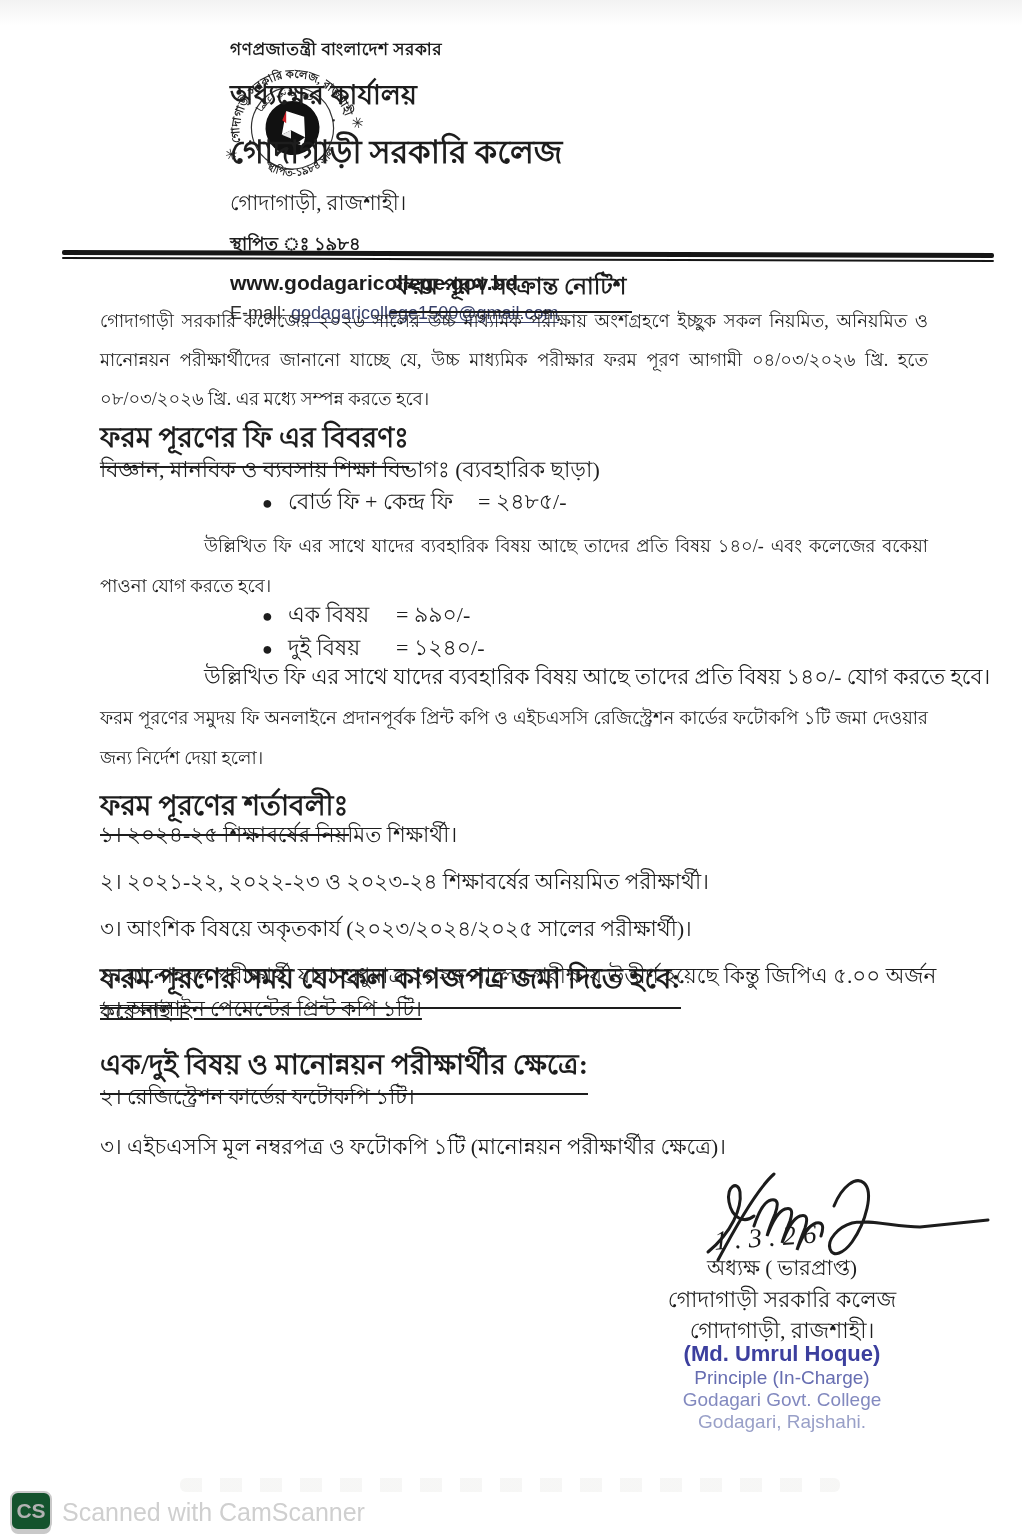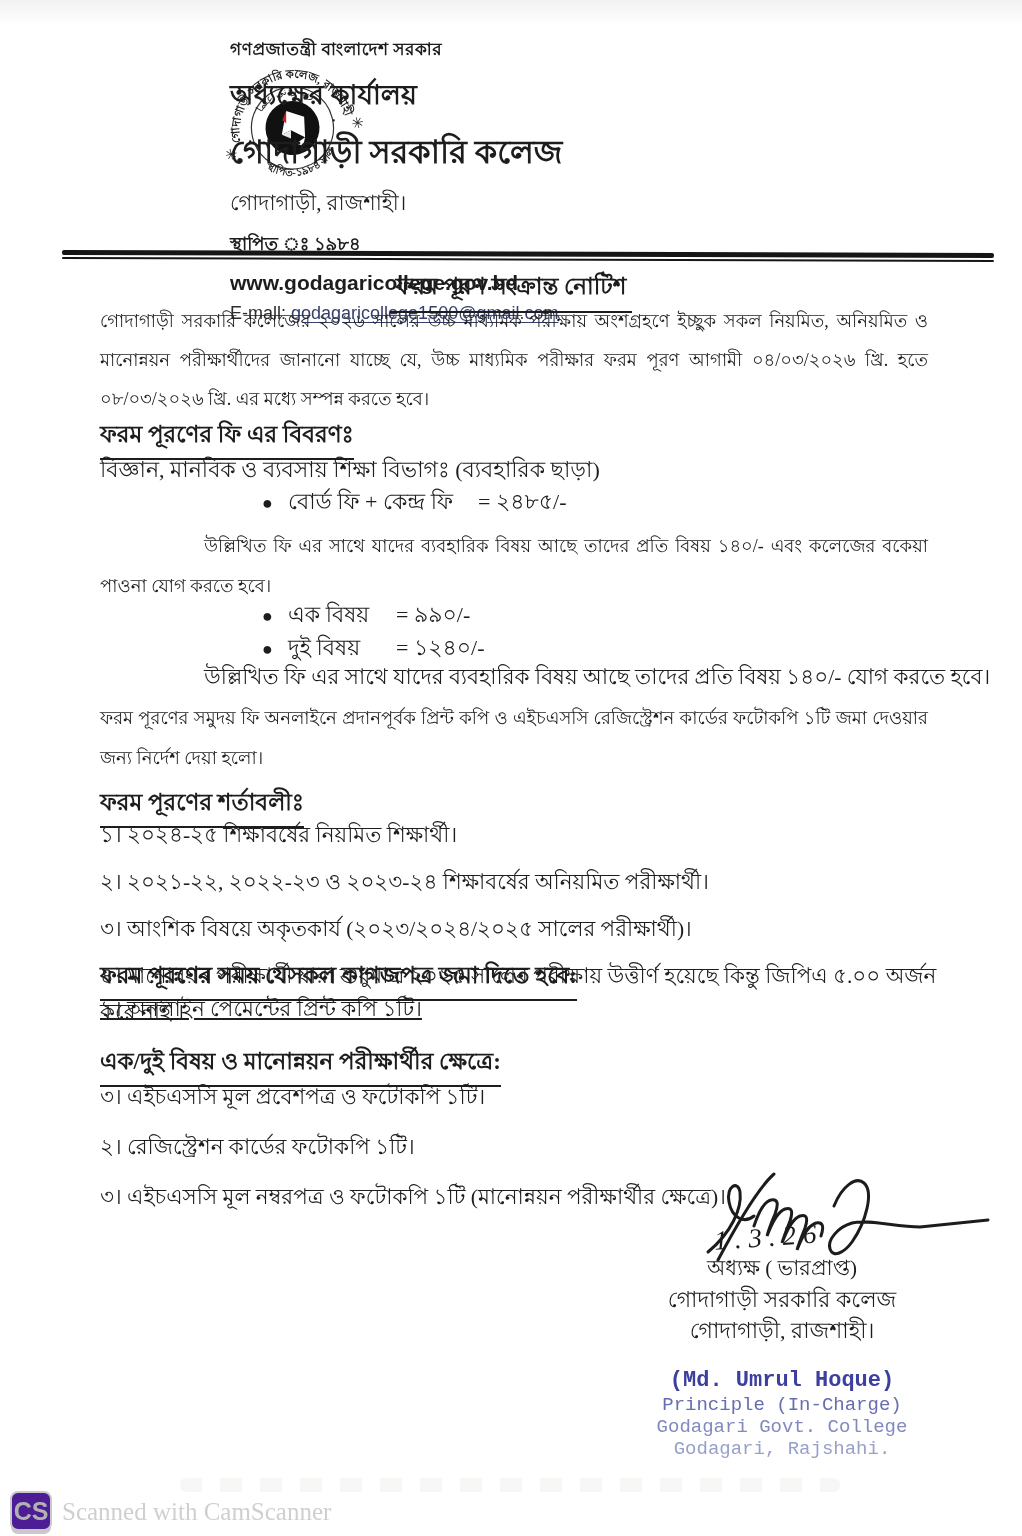--- a/index.html
+++ b/index.html
@@ -30,53 +30,53 @@
 
   
   .title-row{position:absolute;left:0;right:0;top:268px;text-align:center;}
   .title-row span{display:inline-block;font-size:23px;font-weight:700;
         border-bottom:2px solid #1d1d1d;padding:0 6px 4px;}
   .para{position:absolute;left:100px;width:828px;font-size:18px;line-height:39px;text-align:justify;}
   .p-intro{top:302px;}
   .p-note1{top:526px;text-indent:104px;line-height:40px;}
   .p-pay{top:698px;line-height:40px;}
 
-  .sec-head{position:absolute;left:100px;font-size:23px;font-weight:700;}
+  .sec-head{position:absolute;left:100px;font-size:28px;font-weight:700;}
   .sec-head span{display:inline-block;border-bottom:2px solid #1d1d1d;padding-bottom:3px;}
   .line{position:absolute;left:100px;font-size:22px;}
 
   .bullet-row{position:absolute;display:flex;align-items:baseline;font-size:22px;}
   .bullet-dot{width:26px;font-size:18px;}
   .b-label-wide{min-width:190px;}
   .b-label{min-width:108px;}
 
   .list{position:absolute;left:100px;width:840px;font-size:21.5px;}
   .list .li{margin-bottom:11px;}
   .list-imp .li{margin-bottom:14px;}
 
   
   .sig-svg{position:absolute;left:682px;top:1164px;}
   .sig-date{position:absolute;left:714px;top:1222px;font-size:27px;letter-spacing:7px;
         transform:rotate(-4deg);font-style:italic;color:#1a1a1a;}
   .sig-block{position:absolute;left:632px;width:300px;text-align:center;}
   .s-desig{top:1252px;font-size:21px;}
   .s-college{top:1282px;font-size:22px;}
   .s-addr{top:1313px;font-size:22px;}
-  .stamp{font-family:Liberation Mono, monospace;margin-top:27px;}
+  .stamp{font-family:Liberation Sans, sans-serif;}
   .s-name{top:1341px;font-size:22px;font-weight:700;color:#3c3f9e;}
   .s-title{top:1367px;font-size:19px;color:#666db1;}
   .s-gcollege{top:1389px;font-size:19px;color:#8289bf;}
   .s-gaddr{top:1411px;font-size:19px;color:#99a0c8;}
 
   
   .cs-badge{position:absolute;left:10px;top:1491px;width:38px;height:36px;border-radius:8px;
-        background:#4c1d95;border:2px solid #c9c9c9;box-shadow:0 4px 0 -1px #c9c9c9;
+        background:#14532d;border:2px solid #c9c9c9;box-shadow:0 4px 0 -1px #c9c9c9;
         display:flex;align-items:center;justify-content:center;
-        font-family:"Liberation Sans",sans-serif;font-weight:700;font-size:25px;color:#b2b2b2;}
-  .cs-text{position:absolute;left:62px;top:1498px;font-family:Liberation Serif, serif;
+        font-family:"Liberation Sans",sans-serif;font-weight:700;font-size:21px;color:#b2b2b2;}
+  .cs-text{position:absolute;left:62px;top:1498px;font-family:Liberation Sans, sans-serif;
         font-size:25px;color:#cfcfcf;}
 </style>
 </head>
 <body>
 
 <div class="page">
   <div class="scan-tint"></div>
 
   <div class="seal-wrap">
     <svg width="148" height="136" viewBox="0 0 148 136">
@@ -176,21 +176,20 @@
     <span>ফরম পূরণের সময় যেসকল কাগজপত্র জমা দিতে হবে:</span>
   </div>
   <div class="list" style="top:992px;text-decoration:underline;">
     <div class="li">১। অনলাইন পেমেন্টের প্রিন্ট কপি ১টি।</div>
   </div>
 
   <div class="sec-head" style="top:1043px;">
     <span>এক/দুই বিষয় ও মানোন্নয়ন পরীক্ষার্থীর ক্ষেত্রে:</span>
   </div>
   <div class="list list-imp" style="top:1080px;">
-    <div class="li">৩। এইচএসসি মূল প্রবেশপত্র ও ফটোকপি ১টি।</div>
     <div class="li">২। রেজিস্ট্রেশন কার্ডের ফটোকপি ১টি।</div>
     <div class="li">৩। এইচএসসি মূল নম্বরপত্র ও ফটোকপি ১টি (মানোন্নয়ন পরীক্ষার্থীর ক্ষেত্রে)।</div>
   </div>
 
   <svg class="sig-svg" width="308" height="110" viewBox="0 0 308 110">
     <g fill="none" stroke="#1c1c1c" stroke-width="3" stroke-linecap="round">
       <path d="M36,96 C54,62 76,24 92,10"></path>
       <path d="M26,88 C50,68 60,44 58,28 C56,16 44,22 47,38 C50,54 62,60 72,52"></path>
       <path d="M72,62 q8,-24 17,-26 q10,-2 4,14 q-6,14 -8,22 q9,-24 18,-27 q10,-3 5,12 q-6,15 -8,22 q9,-24 18,-27 q10,-3 5,12 q-6,15 -8,22 q9,-24 19,-27 q10,-2 5,13"></path>
       <path d="M152,42 C160,22 174,12 182,19 C192,28 184,58 170,78 C162,89 151,94 148,85 C145,76 156,63 170,59 C186,55 214,63 238,63 L306,56"></path>

